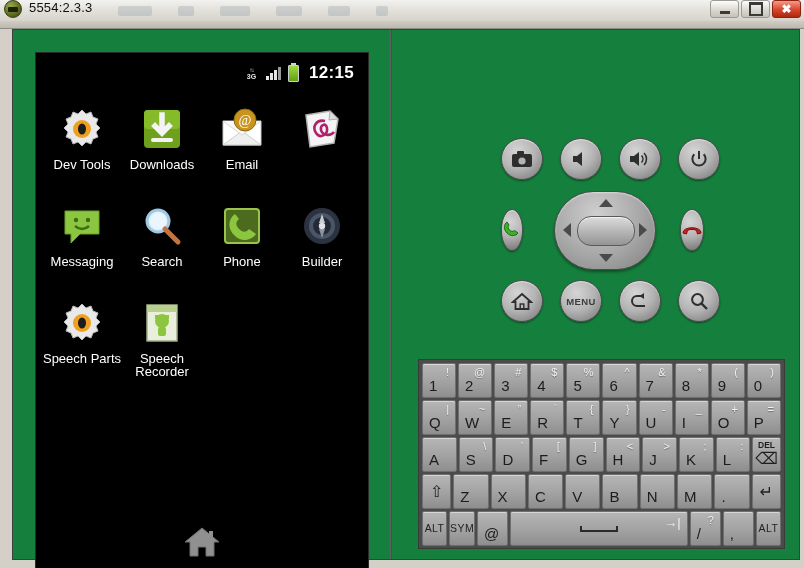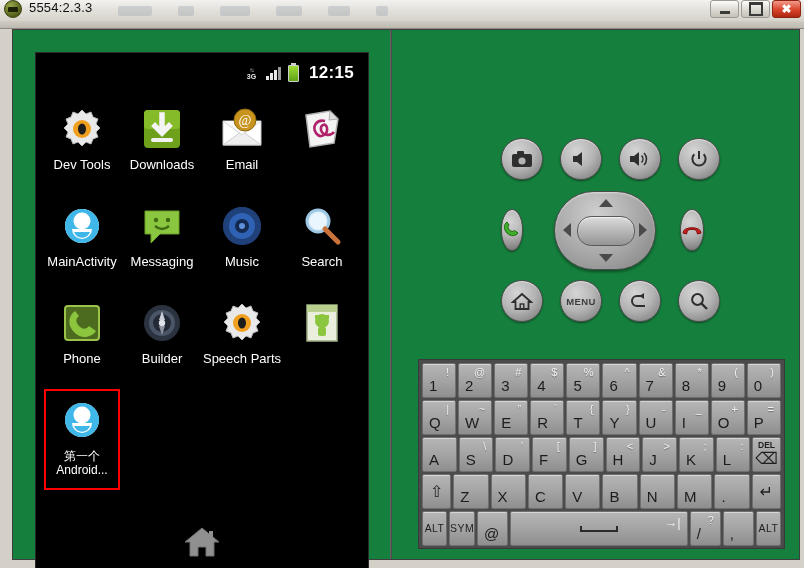--- a/index.html
+++ b/index.html
@@ -271,46 +271,26 @@
           </div>
           <div class="appcell">
             <div class="ic"><svg viewBox="0 0 48 48" width="48" height="48">
                 <path d="M8 10 L32 6 L40 14 L36 38 L12 42 Z" fill="#f4f4f4" stroke="#b0b0b0" stroke-width="1.5"></path>
                 <path d="M32 6 L31 15 L40 14 Z" fill="#dcdcdc" stroke="#b0b0b0"></path>
                 <path d="M27 16 c-9 -2 -13 6 -9 12 c4 6 12 2 11 -5 c-1 -6 -7 -3 -6 2 c1 5 9 7 13 2" stroke="#b0216b" stroke-width="2.6" fill="none"></path>
               </svg></div>
           </div>
           <div class="appcell">
             <div class="ic"><svg viewBox="0 0 48 48" width="48" height="48">
-                <circle cx="24" cy="24" r="17" fill="#f2f2f2"></circle>
-                <path d="M24 7 a17 17 0 0 0 -17 17 a17 17 0 0 0 17 17 a17 17 0 0 0 17 -17 a17 17 0 0 0 -17 -17 z" fill="#3fb7e8"></path>
-                <circle cx="24" cy="19" r="8.5" fill="#ffffff"></circle>
-                <path d="M14 27 a10 10 0 0 0 20 0 z" fill="#ffffff"></path>
-                <path d="M16 30 a8.5 8.5 0 0 0 16 0 z" fill="#3fb7e8"></path>
-              </svg></div>
-            <div class="applabel">MainActivity</div>
-          </div>
-          <div class="appcell">
-            <div class="ic"><svg viewBox="0 0 48 48" width="48" height="48">
                 <path d="M7 9 L41 9 L41 32 L22 32 L13 41 L13 32 L7 32 Z" fill="#8ac63f" stroke="#6ba024"></path>
                 <circle cx="18" cy="18" r="2.2" fill="#3f6b12"></circle>
                 <circle cx="30" cy="18" r="2.2" fill="#3f6b12"></circle>
                 <path d="M17 24 q7 6 14 0" stroke="#3f6b12" stroke-width="2.4" fill="none"></path>
               </svg></div>
             <div class="applabel">Messaging</div>
-          </div>
-          <div class="appcell">
-            <div class="ic"><svg viewBox="0 0 48 48" width="48" height="48">
-                <circle cx="24" cy="24" r="19" fill="#1b3a66" stroke="#0d2murky"></circle>
-                <circle cx="24" cy="24" r="19" fill="#20407a"></circle>
-                <circle cx="24" cy="24" r="13" fill="#2f62b4"></circle>
-                <circle cx="24" cy="24" r="7" fill="#14294f"></circle>
-                <circle cx="24" cy="24" r="3" fill="#5f90d8"></circle>
-              </svg></div>
-            <div class="applabel">Music</div>
           </div>
           <div class="appcell">
             <div class="ic"><svg viewBox="0 0 48 48" width="48" height="48">
                 <circle cx="20" cy="19" r="11" fill="#dff0fb" stroke="#9fc8e4" stroke-width="3"></circle>
                 <circle cx="20" cy="19" r="8" fill="#eaf6fd"></circle>
                 <line x1="27" y1="27" x2="40" y2="40" stroke="#c9723a" stroke-width="5" stroke-linecap="round"></line>
               </svg></div>
             <div class="applabel">Search</div>
           </div>
           <div class="appcell">
@@ -343,30 +323,21 @@
           </div>
           <div class="appcell">
             <div class="ic"><svg viewBox="0 0 48 48" width="48" height="48">
                 <rect x="9" y="6" width="30" height="36" fill="#e9efdc" stroke="#9fae86" stroke-width="1.5"></rect>
                 <rect x="9" y="6" width="30" height="7" fill="#b9cf8e"></rect>
                 <circle cx="24" cy="22" r="7" fill="#8cc63e"></circle>
                 <rect x="20" y="28" width="8" height="9" rx="2" fill="#8cc63e"></rect>
                 <rect x="17" y="16" width="4" height="4" fill="#8cc63e"></rect>
                 <rect x="27" y="16" width="4" height="4" fill="#8cc63e"></rect>
               </svg></div>
-          </div>
-          <div class="appcell highlight">
-            <div class="ic"><svg viewBox="0 0 48 48" width="48" height="48">
-                <circle cx="24" cy="24" r="17" fill="#f2f2f2"></circle>
-                <path d="M24 7 a17 17 0 0 0 -17 17 a17 17 0 0 0 17 17 a17 17 0 0 0 17 -17 a17 17 0 0 0 -17 -17 z" fill="#3fb7e8"></path>
-                <circle cx="24" cy="19" r="8.5" fill="#ffffff"></circle>
-                <path d="M14 27 a10 10 0 0 0 20 0 z" fill="#ffffff"></path>
-                <path d="M16 30 a8.5 8.5 0 0 0 16 0 z" fill="#3fb7e8"></path>
-              </svg></div>
-            <div class="applabel cjk">第一个Android...</div>
+            <div class="applabel">Speech Recorder</div>
           </div>
         </div>
 
       <div class="dock">
         <div class="homeglyph">
           <svg viewBox="0 0 40 34" width="40" height="34">
             <path d="M20 3 L37 17 L32 17 L32 31 L24 31 L24 22 L16 22 L16 31 L8 31 L8 17 L3 17 Z" fill="#b9b9b9" stroke="#8f8f8f" stroke-width="1"></path>
             <rect x="27" y="6" width="4" height="6" fill="#b9b9b9"></rect>
           </svg>
         </div>

